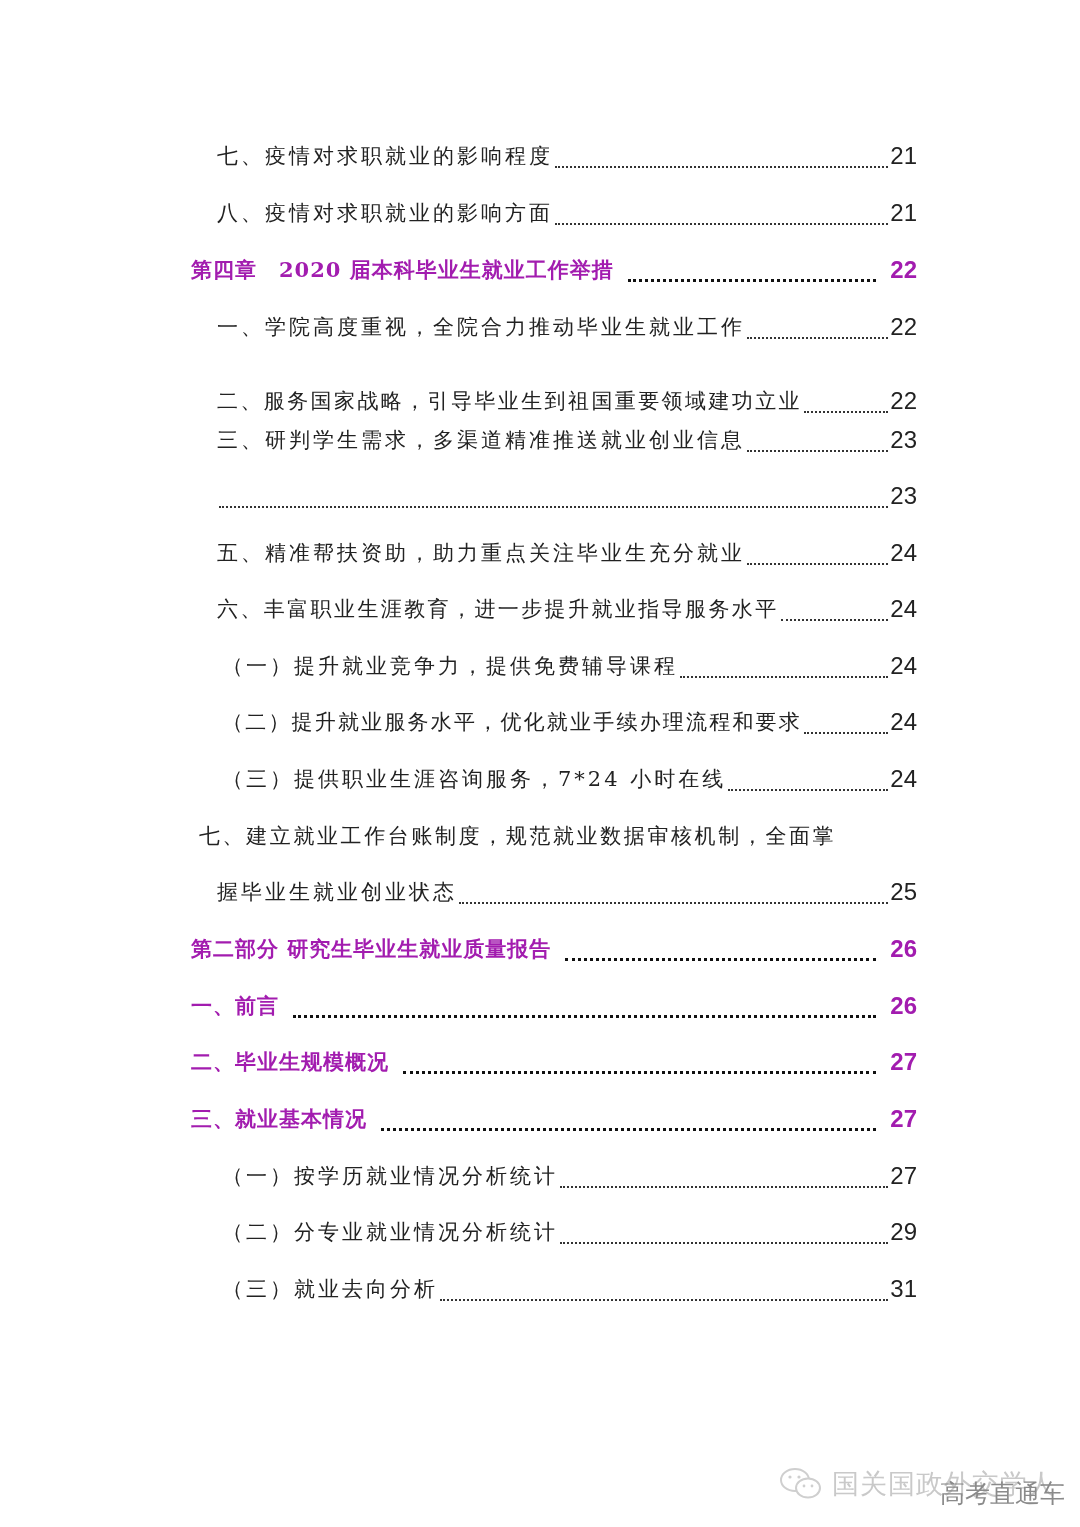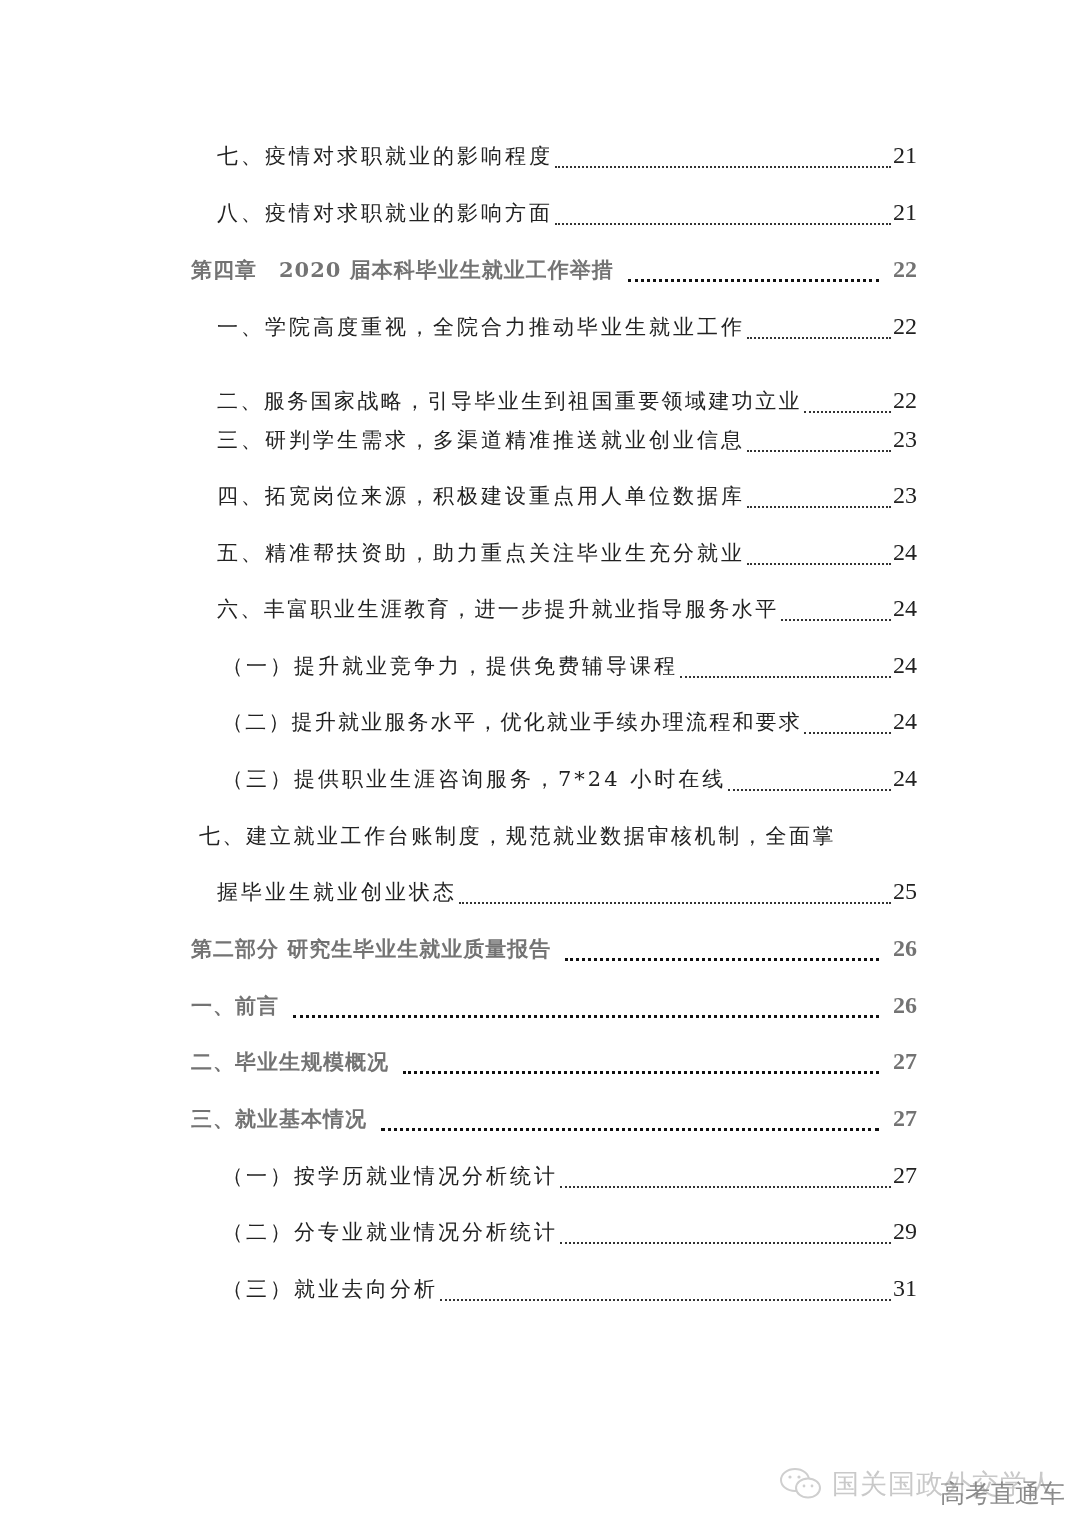--- a/index.html
+++ b/index.html
@@ -5,28 +5,28 @@
     html, body { margin: 0; padding: 0; }
     body {
       width: 1080px; height: 1527px; background: #ffffff; position: relative; overflow: hidden;
       font-family: "DejaVu Serif", "Liberation Serif", serif; color: #1a1a1a;
     }
     .toc { position: absolute; left: 0; top: 0; width: 1080px; }
     .row {
       position: absolute; height: 34px; display: flex; align-items: flex-start;
       font-size: 21px; letter-spacing: 3px; white-space: nowrap; color: #222;
     }
-    .row.bold { font-weight: bold; color: #737373; letter-spacing: 1px; gap: 12px; }
+    .row.bold { font-weight: bold; color: #a21caf; letter-spacing: 1px; gap: 12px; }
     .row .label { flex: 0 0 auto; }
     .row .leader {
       flex: 1 1 auto; overflow: hidden; margin: 0 2px; letter-spacing: 0;
       border-bottom: 2px dotted #333; height: 0; align-self: flex-end; margin-bottom: 8px;
     }
     .row.bold .leader { border-bottom: 3px dotted #111; }
-    .row .page { flex: 0 0 auto; letter-spacing: 0; font-family: Liberation Serif, serif; font-size: 24px; }
+    .row .page { flex: 0 0 auto; letter-spacing: 0; font-family: Liberation Sans, sans-serif; font-size: 24px; }
     .row.bold .page { font-size: 24px; }
     .lvl0 { left: 191px; width: 726px; }
     .lvl1 { left: 217px; width: 700px; }
     .lvl2 { left: 222px; width: 695px; }
     .wrap-line { position: absolute; left: 199px; font-size: 21px; letter-spacing: 3px; color: #222; white-space: nowrap; }
 
     .watermark {
       position: absolute; left: 778px; top: 1462px; height: 40px; display: flex; align-items: flex-end;
       color: #c9c9c9; font-family: "DejaVu Sans", sans-serif; font-size: 27px; letter-spacing: 1px;
     }
@@ -65,21 +65,20 @@
     <span class="label">二、服务国家战略，引导毕业生到祖国重要领域建功立业</span>
     <span class="leader"></span>
     <span class="page">22</span>
   </div>
   <div class="row lvl1" style="top:426px">
     <span class="label">三、研判学生需求，多渠道精准推送就业创业信息</span>
     <span class="leader"></span>
     <span class="page">23</span>
   </div>
   <div class="row lvl1" style="top:482px">
-    <span class="label">四、拓宽岗位来源，积极建设重点用人单位数据库</span>
     <span class="leader"></span>
     <span class="page">23</span>
   </div>
   <div class="row lvl1" style="top:539px">
     <span class="label">五、精准帮扶资助，助力重点关注毕业生充分就业</span>
     <span class="leader"></span>
     <span class="page">24</span>
   </div>
   <div class="row lvl1" style="top:595px; letter-spacing:2.4px">
     <span class="label">六、丰富职业生涯教育，进一步提升就业指导服务水平</span>

